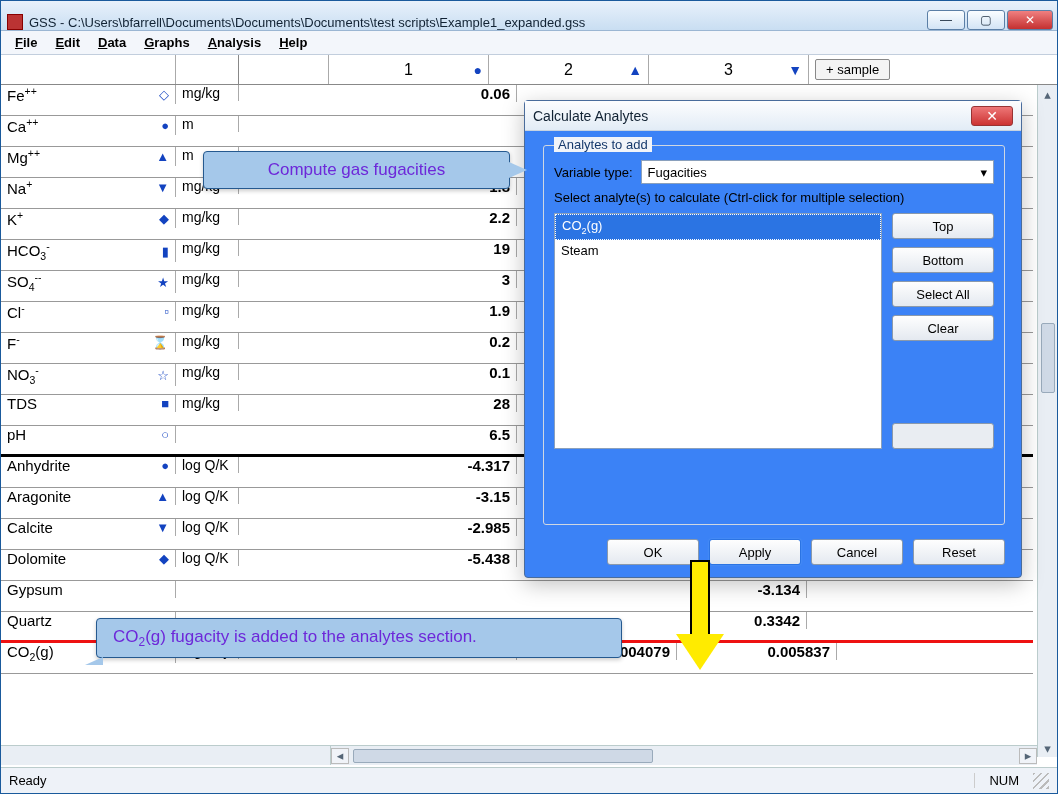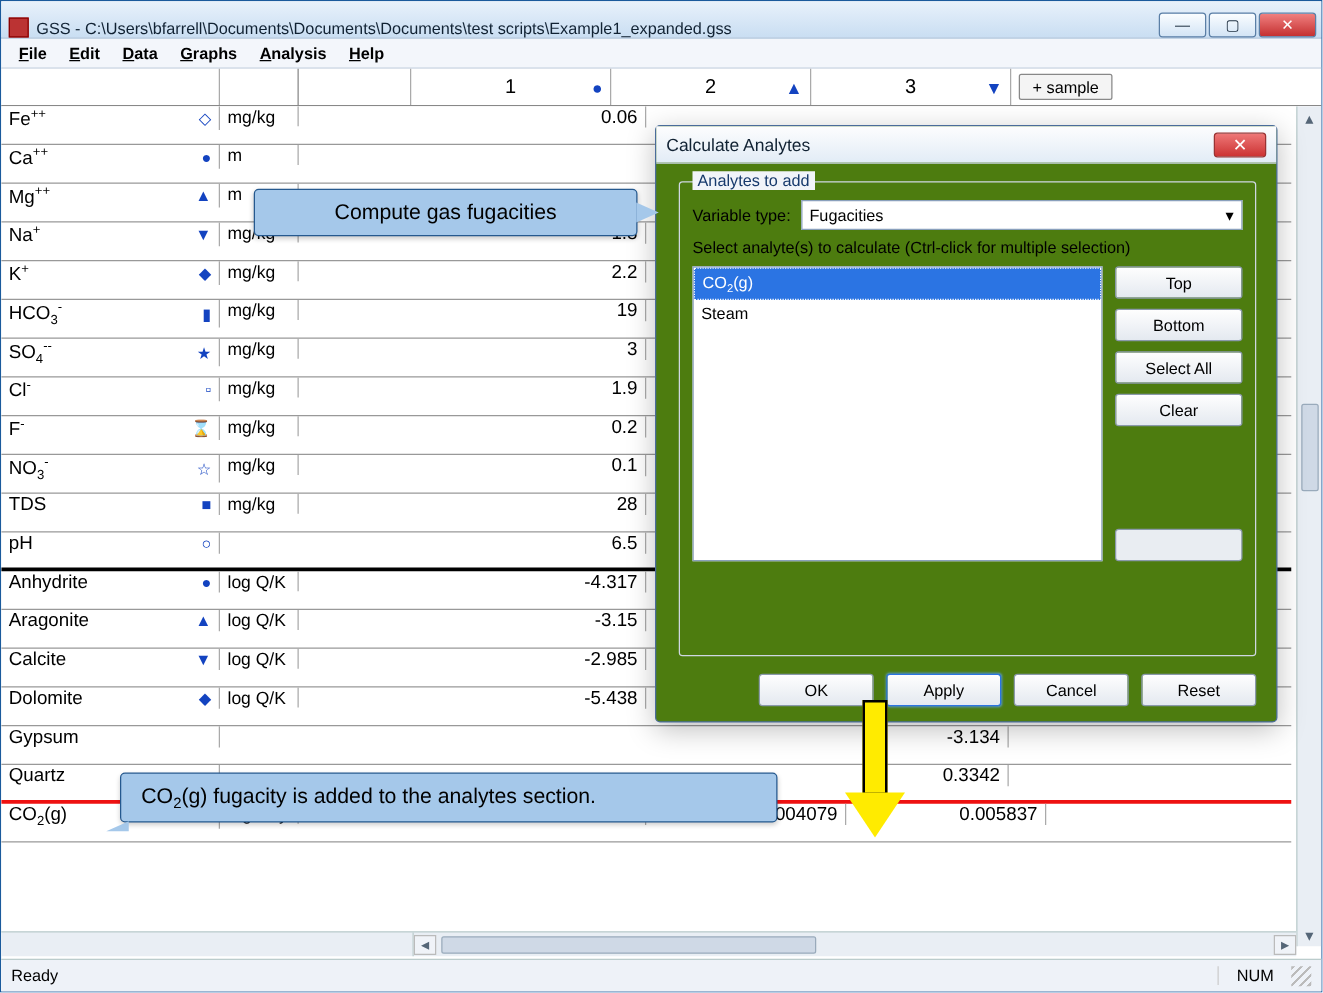--- a/index.html
+++ b/index.html
@@ -68,21 +68,21 @@
     padding:2px 10px; border:1px solid #888; background:#f4f4f4; border-radius:2px;
   }
   .grid { position:relative; flex:1; overflow:hidden; background:#fff; }
   .gridinner { position:absolute; left:0; top:0; right:24px; }
   .row { display:flex; height:31px; border-bottom:1px solid #999; align-items:flex-start;}
   .cell { border-right:1px solid #aaa; display:flex; align-items:center; padding:0 6px; }
   .c-name { width:175px; font-size:15px; justify-content:space-between;}
   .c-name .marker { color:#1343c0; font-size:13px; }
   .c-unit { width:63px; font-size:14px; }
   .c-handle { width:8px; background:#eee; border-right:1px solid #888;}
-  .c-val { width:160px; justify-content:flex-end; font-size:15px;}
+  .c-val { width:160px; justify-content:flex-end; font-size:15px;font-weight:bold;}
   .c-val.first { width:180px;}
   sub{font-size:0.7em;}
   sup{font-size:0.7em;}
   .vscroll {
     position:absolute; right:0; top:0; bottom:36px; width:20px;
     background:#e9eef4; border-left:1px solid #bcc;
     display:flex; flex-direction:column; align-items:center;
   }
   .vscroll .arrow{height:18px;width:100%;display:flex;align-items:center;justify-content:center;color:#567;}
   .vscroll .thumb{width:14px;height:70px;background:#cfd9e6;border:1px solid #9ab;border-radius:2px; margin-top:220px;}
@@ -92,21 +92,21 @@
   .hscrollbox .arrow{width:18px;height:16px;display:flex;align-items:center;justify-content:center;color:#567;border:1px solid #bbb;background:#f0f3f8;}
   .hscrollbox .thumb{height:14px;width:300px;background:#cfd9e6;border:1px solid #9ab;border-radius:2px;margin-left:4px;}
   .statusbar{position:absolute;left:0;right:0;bottom:0;height:26px;background:#eef2f8;border-top:1px solid #bcc;display:flex;align-items:center;padding:0 8px;font-size:13px;}
   .statusbar .flex{flex:1;}
   .statusbar .num{border-left:1px solid #ccc;padding:0 14px;}
   .statusbar .grip{width:16px;height:16px;background:repeating-linear-gradient(135deg,#bbb 0 2px,transparent 2px 5px);}
 
   
   .dialog {
     position:absolute; left:524px; top:100px; width:498px; height:478px;
-    background:#4d7c0f; border:1px solid #4a6c9b; border-radius:4px;
+    background:#3b82f6; border:1px solid #4a6c9b; border-radius:4px;
     box-shadow:0 6px 22px rgba(0,0,0,.25);
     display:flex; flex-direction:column;
   }
   .dialog .dtitle {
     height:30px; background:linear-gradient(#fdfdfe,#e2ecf6);
     display:flex;align-items:center;padding:0 8px;font-size:14px;color:#123;
     border-bottom:1px solid #c7d3e1;
   }
   .dialog .dtitle .flex{flex:1;}
   .dialog .xbtn{width:42px;height:20px;background:linear-gradient(#e77,#c33);border:1px solid #933;border-radius:3px;display:flex;align-items:center;justify-content:center;color:#fff;}
@@ -123,21 +123,21 @@
   .btn{height:26px;border:1px solid #8a99ab;background:linear-gradient(#fefefe,#e4e9f0);border-radius:3px;display:flex;align-items:center;justify-content:center;}
   .btn.progress{background:#e9edf2;}
   .dlgbtns{display:flex;gap:10px;justify-content:flex-end;margin-top:14px;}
   .dlgbtns .btn{width:92px;}
   .dlgbtns .btn.apply{border:1px solid #2b74e3; box-shadow:0 0 2px #5a9ff2;}
 
   
   .callout {
     position:absolute;
     background:#a5c8ea; border:1px solid #25598f; border-radius:4px;
-    padding:8px 16px; font-size:17px; color:#000000;
+    padding:8px 16px; font-size:17px; color:#6d28d9;
     box-shadow:0 2px 4px rgba(0,0,0,.2);
   }
   .callout::after{
     content:""; position:absolute; width:0;height:0;
   }
   .callout1{left:203px; top:151px; width:307px; text-align:center;}
   .callout1::after{ right:-18px; top:10px; border-top:8px solid transparent;border-bottom:8px solid transparent;border-left:18px solid #a5c8ea;}
   .callout2{left:96px; top:618px; width:526px; text-align:left;}
   .callout2::after{ left:-12px; bottom:-8px; border-top:8px solid transparent;border-right:18px solid #a5c8ea;border-bottom:0;}
   .bigarrow{

